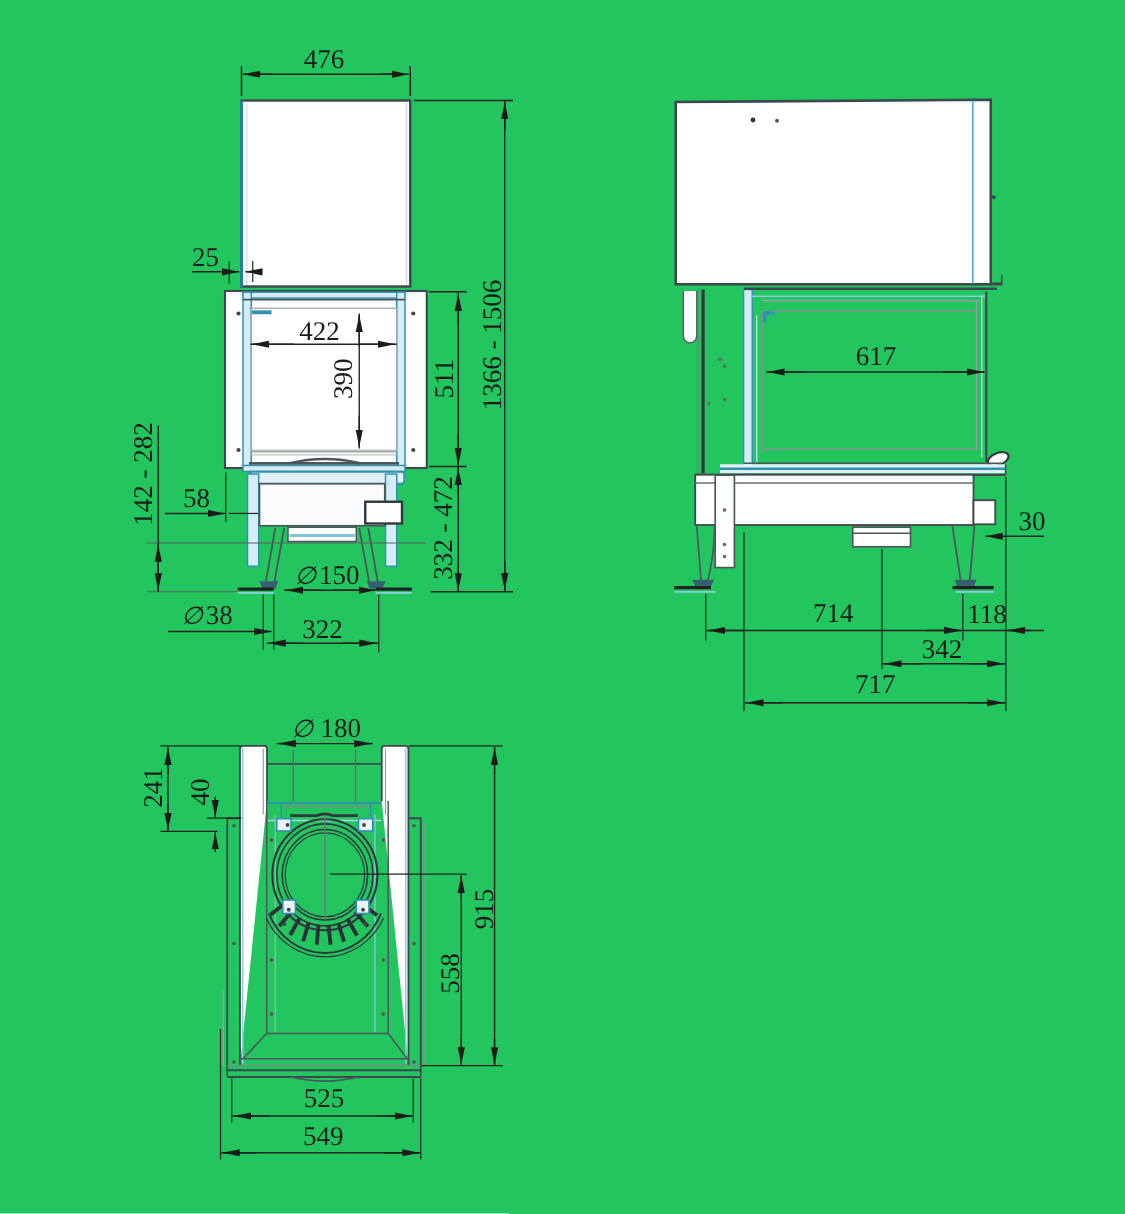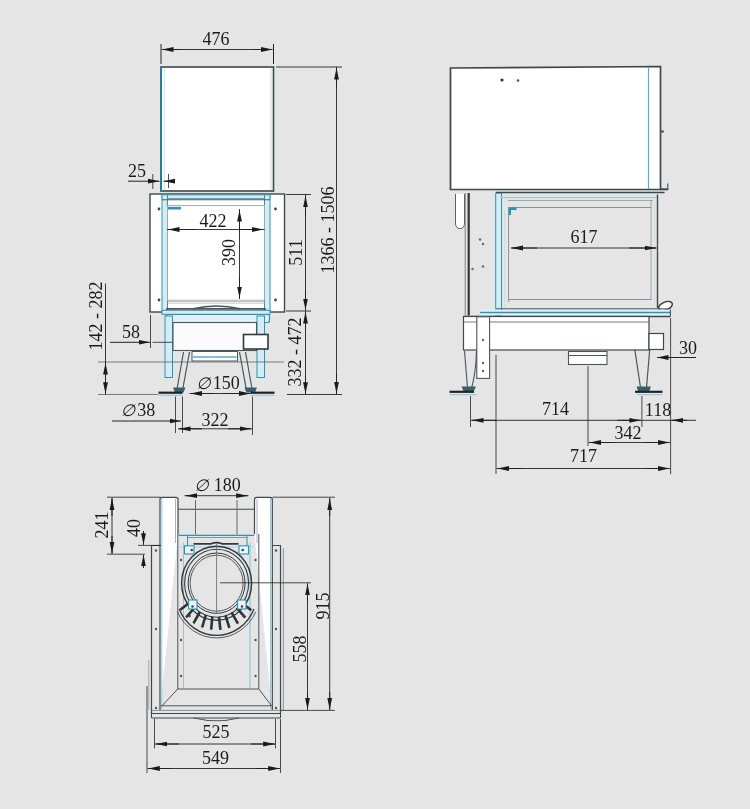--- a/index.html
+++ b/index.html
@@ -1,16 +1,16 @@
 <!DOCTYPE html>
 <html><head>
 <meta charset="utf-8">
 <style>
 html,body{margin:0;padding:0;background:#ffffff;}
-#wrap{width:750px;height:809px;position:relative;background:#e5e5e5;overflow:hidden;}
+#wrap{width:750px;height:809px;position:relative;background:#22c55e;overflow:hidden;}
 text{font-family:"Liberation Serif", serif;fill:#1b1b1b;font-size:18px;}
 </style>
 </head>
 <body>
 <div id="wrap">
 <svg width="750" height="809" viewBox="0 0 750 809">
 <defs>
 <marker id="ae" orient="auto" markerWidth="14" markerHeight="8" refX="11.5" refY="3" markerUnits="userSpaceOnUse">
           <path d="M0,0.6 L11.5,3 L0,5.4 z" fill="#1b1b1b"></path>
         </marker>

